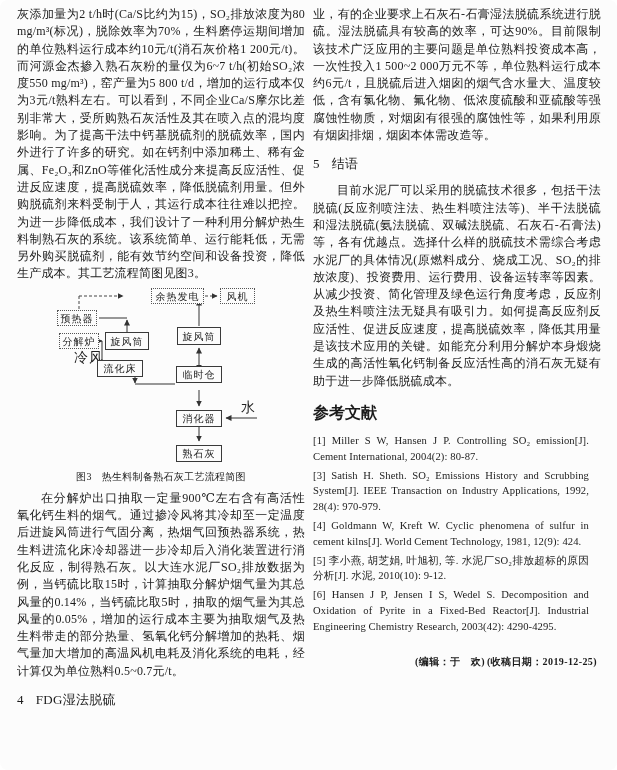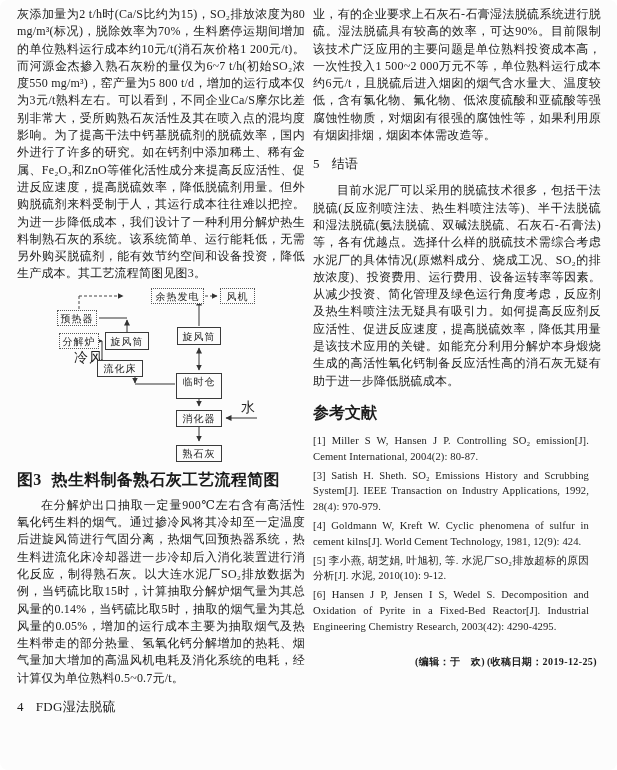--- a/index.html
+++ b/index.html
@@ -59,23 +59,23 @@
   .fnode.dotted{border:1px dotted #555;}
   .flabel{
     position:absolute;
     font-size:14px;
     color:#222;
     letter-spacing:1px;
     white-space:nowrap;
   }
   .fig-caption{
     margin:4px 0 6px 0;
-    text-align:left;
-    font-size:16px;
-    font-weight:bold;
+    text-align:center;
+    font-size:10px;
+    font-weight:normal;
     letter-spacing:0.3px;
   }
   .fig-caption .cap-label{margin-right:10px;}
   
   .refs{margin-top:2px;}
   .ref-item{
     font-size:10.6px;
     line-height:15.8px;
     text-align:justify;
     margin:0 12px 3px 0;
@@ -135,21 +135,21 @@
       </svg>
 
       <div class="fnode dotted" style="left:110px;top:2px;width:53px;height:16px;margin-left:24px;">余热发电</div>
       <div class="fnode dotted" style="left:203px;top:2px;width:35px;height:16px;">风机</div>
       <div class="fnode dotted" style="left:40px;top:24px;width:40px;height:16px;">预热器</div>
       <div class="fnode dotted" style="left:42px;top:47px;width:40px;height:16px;">分解炉</div>
       <div class="flabel" style="left:57px;top:63px;">冷风</div>
       <div class="fnode" style="left:88px;top:46px;width:44px;height:18px;padding-top:4px;">旋风筒</div>
       <div class="fnode" style="left:80px;top:74px;width:46px;height:17px;">流化床</div>
       <div class="fnode" style="left:160px;top:41px;width:44px;height:18px;padding-top:4px;">旋风筒</div>
-      <div class="fnode" style="left:159px;top:87px;width:46px;height:26px;">临时仓</div>
+      <div class="fnode" style="left:159px;top:80px;width:46px;height:17px;">临时仓</div>
       <div class="fnode" style="left:159px;top:124px;width:46px;height:17px;">消化器</div>
       <div class="flabel" style="left:224px;top:113px;">水</div>
       <div class="fnode" style="left:159px;top:159px;width:46px;height:17px;">熟石灰</div>
     </div>
 
     <div class="fig-caption">
       <span class="cap-label">图3</span><span>热生料制备熟石灰工艺流程简图</span>
     </div>
 
     <p class="body indent">在分解炉出口抽取一定量900℃左右含有高活性氧化钙生料的烟气。通过掺冷风将其冷却至一定温度后进旋风筒进行气固分离，热烟气回预热器系统，热生料进流化床冷却器进一步冷却后入消化装置进行消化反应，制得熟石灰。以大连水泥厂SO₂排放数据为例，当钙硫比取15时，计算抽取分解炉烟气量为其总风量的0.14%，当钙硫比取5时，抽取的烟气量为其总风量的0.05%，增加的运行成本主要为抽取烟气及热生料带走的部分热量、氢氧化钙分解增加的热耗、烟气量加大增加的高温风机电耗及消化系统的电耗，经计算仅为单位熟料0.5~0.7元/t。</p>

